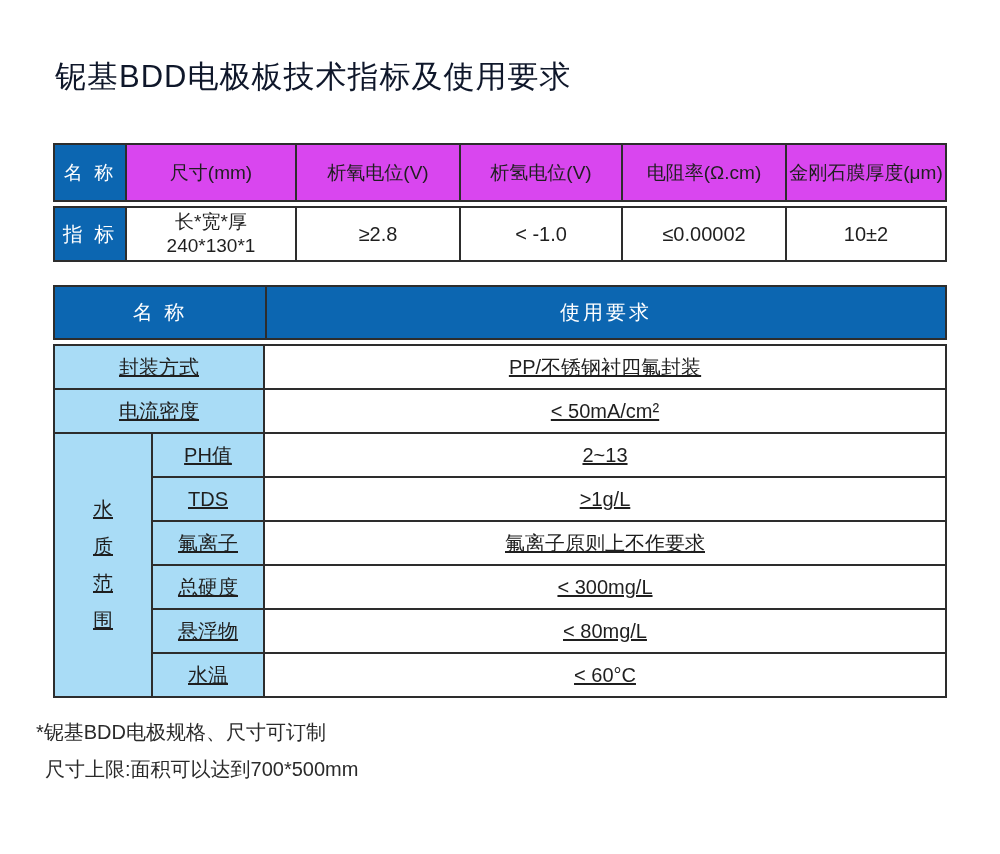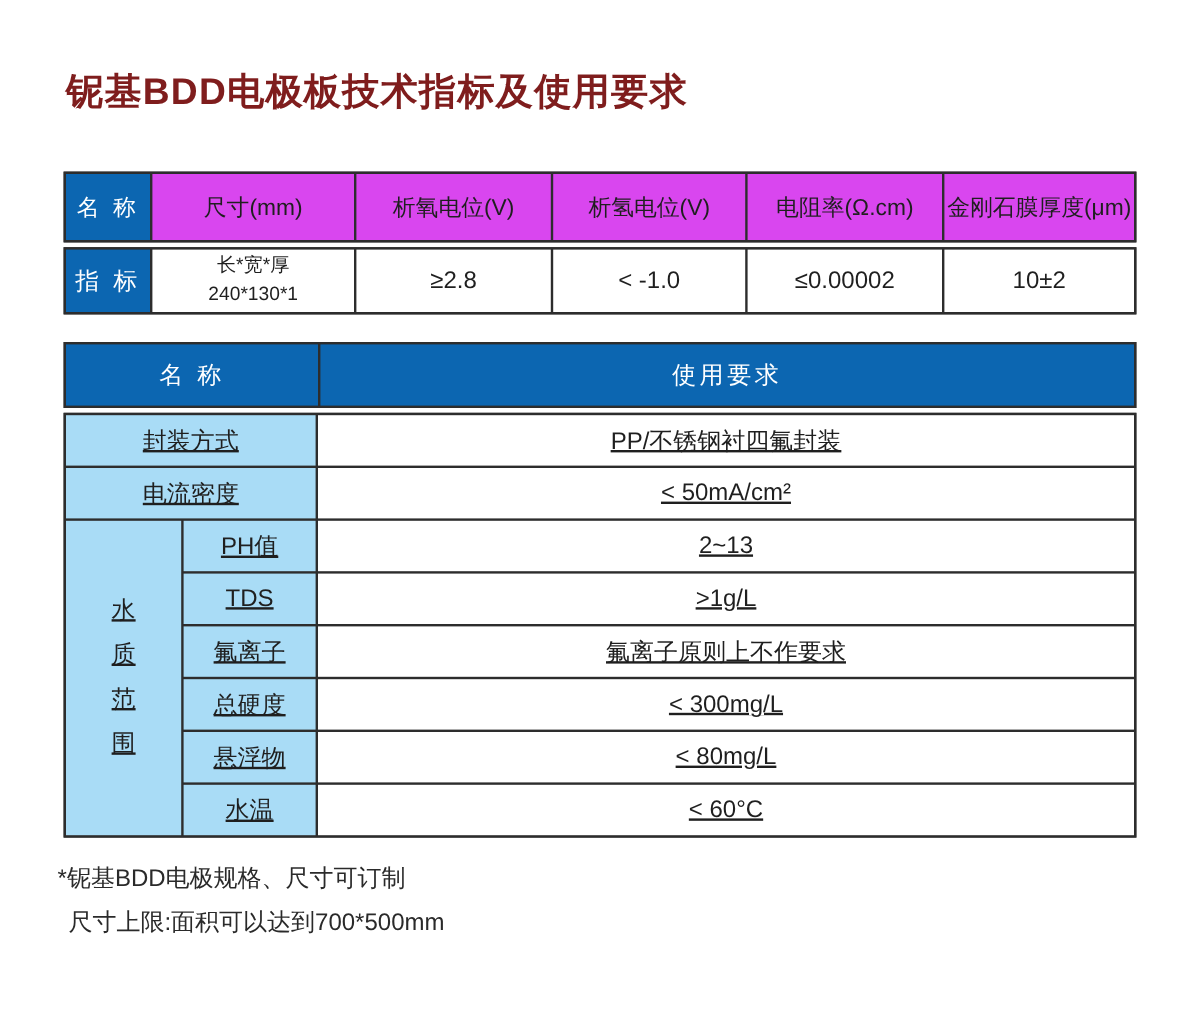--- a/index.html
+++ b/index.html
@@ -2,50 +2,50 @@
 <html><head>
 <meta charset="utf-8">
 <style>
   html,body{margin:0;padding:0;}
   body{
     width:1000px;height:854px;position:relative;background:#ffffff;
     font-family:"Liberation Sans", sans-serif;color:#1f1f1f;
   }
   .title{
     position:absolute;left:55px;top:56px;
-    font-size:31px;font-weight:bold;color:#7f1d1d;letter-spacing:1px;
+    font-size:31px;font-weight:normal;color:#0f172a;letter-spacing:1px;
   }
   
   .grid{display:grid;gap:2px;background:#2d2d2d;border:2px solid #2d2d2d;}
   .cell{
     display:flex;align-items:center;justify-content:center;text-align:center;
     background:#ffffff;font-size:20px;color:#1f1f1f;
   }
   .c-dark{background:#0c66b1;color:#ffffff;letter-spacing:3px;}
   .c-hblue{background:#d946ef;}
   .c-blue{background:#a9dcf6;}
 
   
   .t1{position:absolute;left:53px;top:143px;}
   .t1 .grid{grid-template-columns:70px 168px 162px 160px 162px 158px;}
   .t1-header{grid-auto-rows:55px;margin-bottom:4px;}
   .t1-header .cell{font-size:19px;}
   .t1-body{grid-auto-rows:52px;}
-  .size-cell{flex-direction:column;line-height:24px;font-size:16px;}
+  .size-cell{flex-direction:column;line-height:24px;font-size:19px;}
 
   
   .t2{position:absolute;left:53px;top:285px;}
   .t2-header{grid-template-columns:210px 678px;grid-auto-rows:51px;margin-bottom:4px;}
   .t2-body{grid-template-columns:96px 110px 680px;grid-template-rows:repeat(8,42px);text-decoration:underline;}
   .span2{grid-column:1 / span 2;}
   .water{grid-column:1;grid-row:3 / span 6;}
   .water-text{width:24px;line-height:37px;word-break:break-all;text-align:center;letter-spacing:0;}
 
   .footnotes{
-    position:absolute;left:48px;top:714px;
+    position:absolute;left:36px;top:714px;
     font-size:20px;line-height:37px;color:#2a2a2a;
   }
   .fn2{padding-left:9px;}
 </style>
 </head>
 <body>
 
 <div class="title">铌基BDD电极板技术指标及使用要求</div>
 
 <div class="t1">

